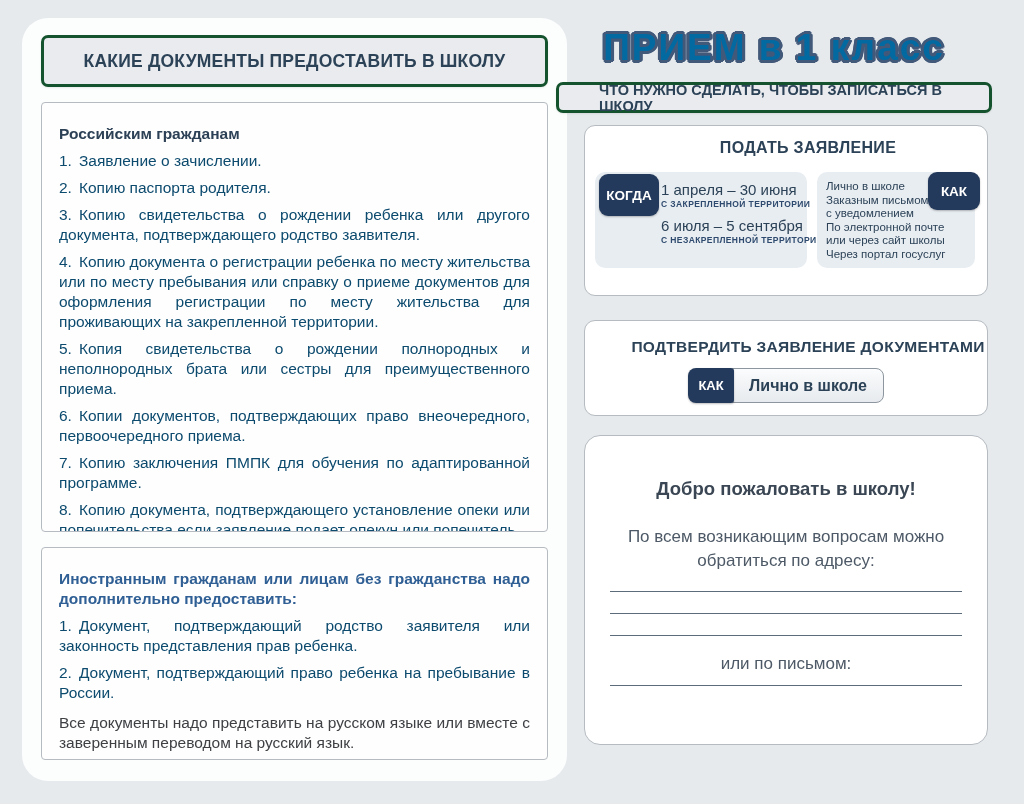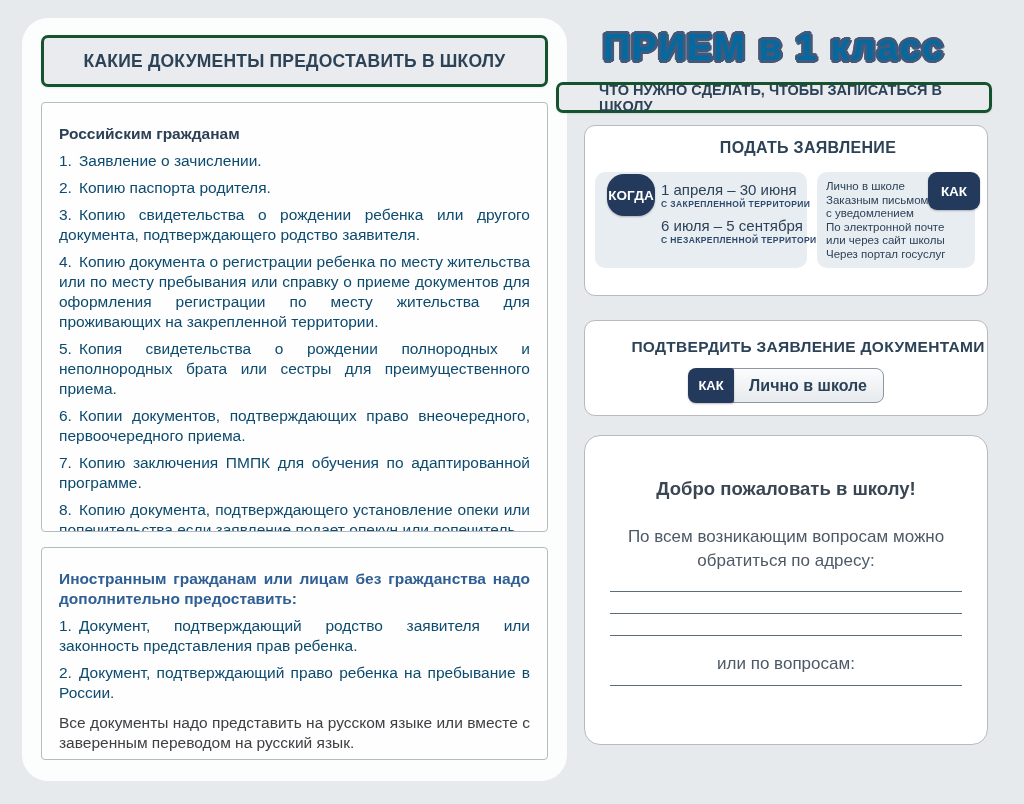--- a/index.html
+++ b/index.html
@@ -58,21 +58,21 @@
   .sub-row { display:flex; margin:15px 10px 0 10px; }
   .badge {
     background:#243a5c; color:#ffffff; font-weight:bold;
     display:flex; align-items:center; justify-content:center;
     border-radius:9px; box-shadow:0 1px 2px rgba(0,0,0,0.25);
   }
   .when-box {
     position:relative; width:212px; height:96px; background:#e8edf2;
     border-radius:10px; padding:9px 6px 8px 66px;
   }
-  .badge-kogda { position:absolute; left:12px; top:2px; width:48px; height:42px; font-size:13.5px;border-radius:17px; }
+  .badge-kogda { position:absolute; left:4px; top:2px; width:60px; height:42px; font-size:13.5px; }
   .d-range { font-weight:normal; font-size:15px; color:#2c4257; white-space:nowrap; }
   .d-note { margin-top:1px; font-size:8.5px; font-weight:bold; letter-spacing:0.4px; color:#2e4a6e; white-space:nowrap; }
   .d-group + .d-group { margin-top:8px; }
   .how-box {
     position:relative; width:158px; height:96px; background:#e8edf2;
     border-radius:10px; margin-left:10px; padding:8px 6px 6px 9px;
   }
   .badge-kak { position:absolute; right:-5px; top:0px; width:52px; height:38px; font-size:13.5px; }
   .m-line { font-size:11.5px; line-height:13.5px; color:#2c4257; white-space:nowrap; }
 
@@ -168,18 +168,18 @@
         <div class="pill-value">Лично в школе</div>
       </div>
     </div>
 
     <div class="card welcome-card">
       <div class="w-title">Добро пожаловать в школу!</div>
       <div class="w-text">По всем возникающим вопросам можно обратиться по адресу:</div>
       <div class="w-line line-1"></div>
       <div class="w-line line-2"></div>
       <div class="w-line line-3"></div>
-      <div class="w-phone">или по вопросам:</div>
+      <div class="w-phone">или по письмом:</div>
       <div class="w-line line-4"></div>
     </div>
   </div>
 
 </div>
 
 </body></html>

